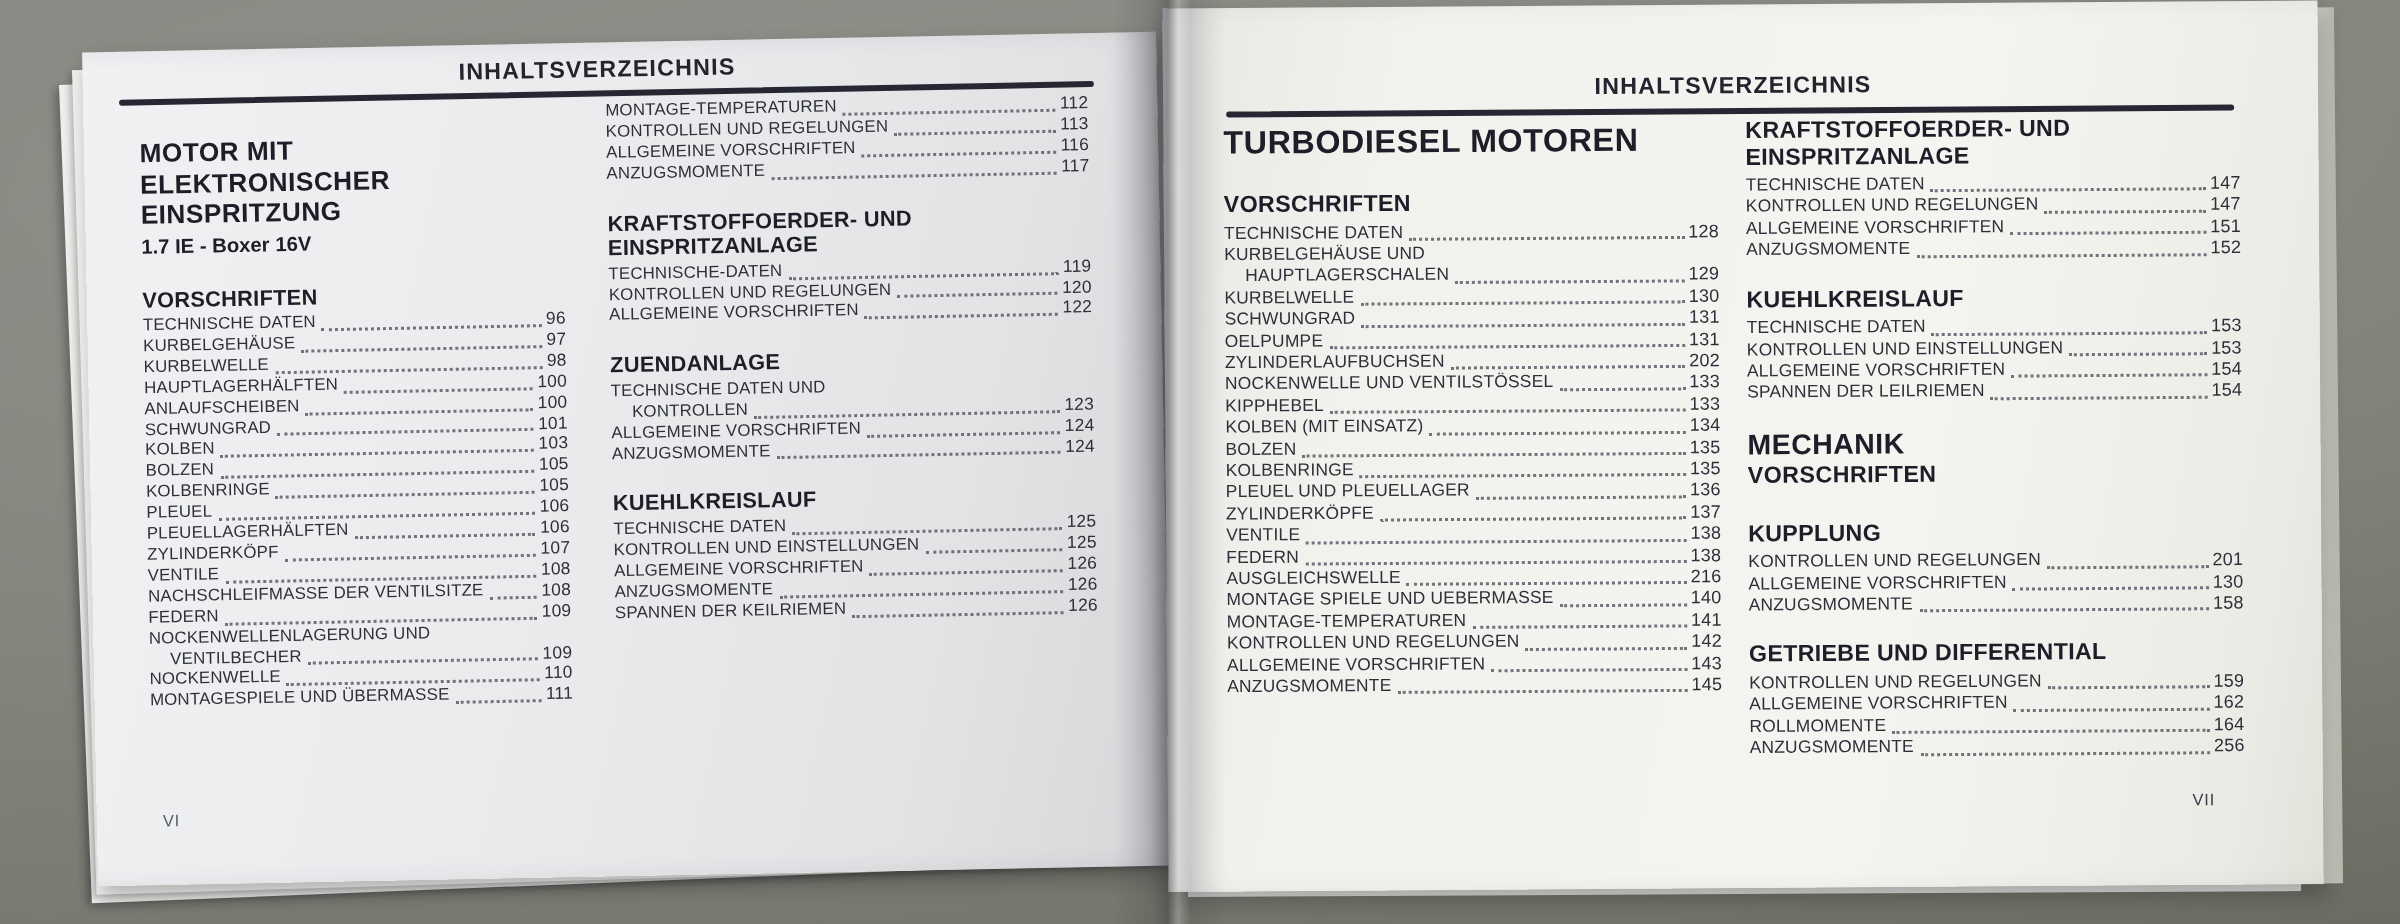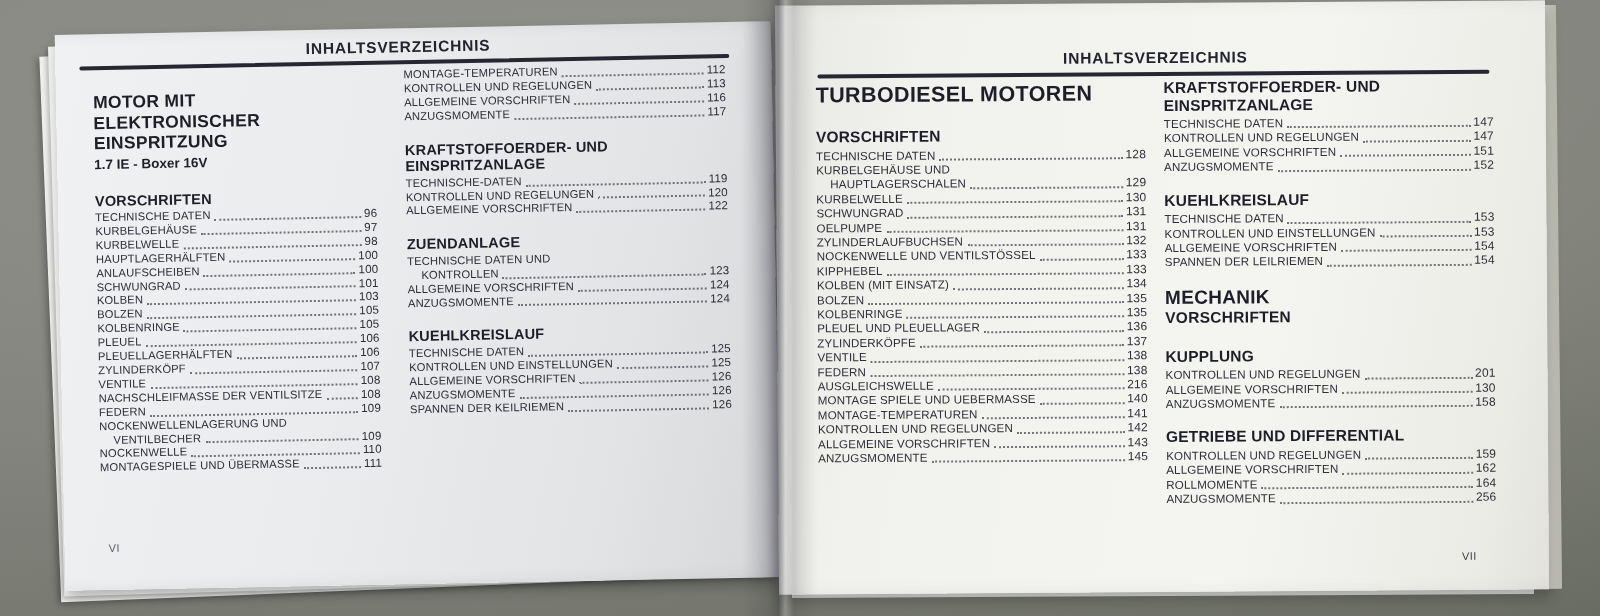--- a/index.html
+++ b/index.html
@@ -70,21 +70,21 @@
   .toc-pre{line-height:13.9px;font-size:11.2px;letter-spacing:0.15px;}
   .rp .toc-pre{line-height:14.4px;font-size:11.6px;}
   .toc-row.indent{padding-left:14px;}
   .toc-label{white-space:nowrap;}
   .toc-dots{flex:1;min-width:8px;border-bottom:2px dotted #5c5d66;margin:0 3px 2px 4px;opacity:.85;}
   .toc-page{white-space:nowrap;font-size:11.6px;}
   .rp .toc-page{font-size:12px;}
 
   .page-footer{position:absolute;font-size:11px;letter-spacing:0.5px;}
   #lp-footer{left:44px;bottom:36px;color:#5c6068;}
-  #rp-footer{right:72px;bottom:28px;color:#3c3f49;}
+  #rp-footer{right:72px;bottom:50px;color:#3c3f49;}
 </style>
 </head>
 <body>
 
 <div id="scene">
 
   <div class="edge-strip" id="stack-l1"></div>
   <div class="edge-strip" id="stack-l2"></div>
   <div class="edge-strip" id="stack-r1"></div>
   <div class="edge-strip" id="stack-r2"></div>
@@ -332,21 +332,21 @@
             <span class="toc-page">131</span>
           </div>
           <div class="toc-row">
             <span class="toc-label">OELPUMPE</span>
             <span class="toc-dots"></span>
             <span class="toc-page">131</span>
           </div>
           <div class="toc-row">
             <span class="toc-label">ZYLINDERLAUFBUCHSEN</span>
             <span class="toc-dots"></span>
-            <span class="toc-page">132</span>
+            <span class="toc-page">202</span>
           </div>
           <div class="toc-row">
             <span class="toc-label">NOCKENWELLE UND VENTILSTÖSSEL</span>
             <span class="toc-dots"></span>
             <span class="toc-page">133</span>
           </div>
           <div class="toc-row">
             <span class="toc-label">KIPPHEBEL</span>
             <span class="toc-dots"></span>
             <span class="toc-page">133</span>

